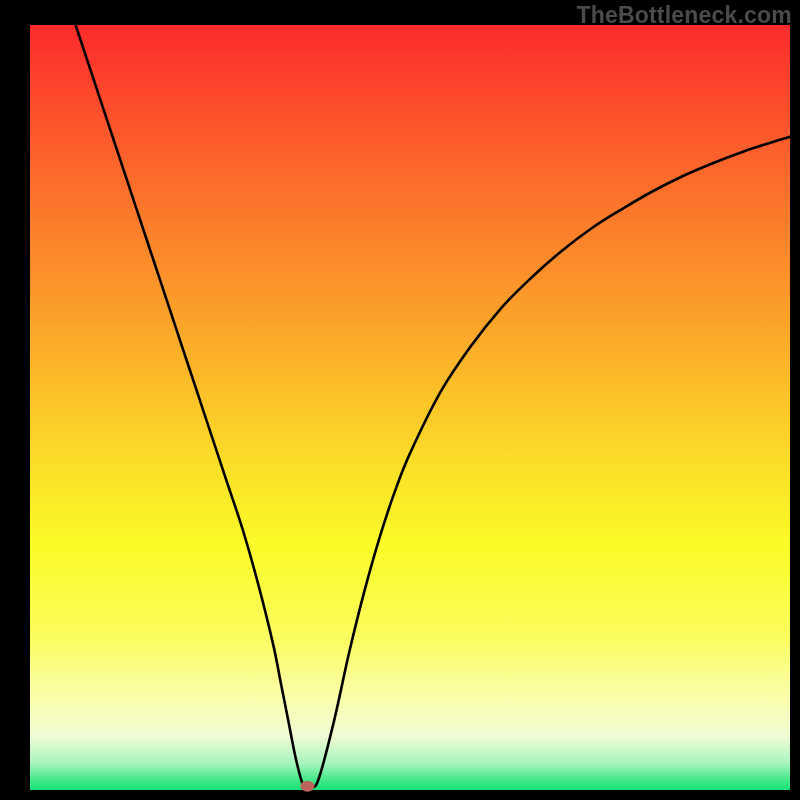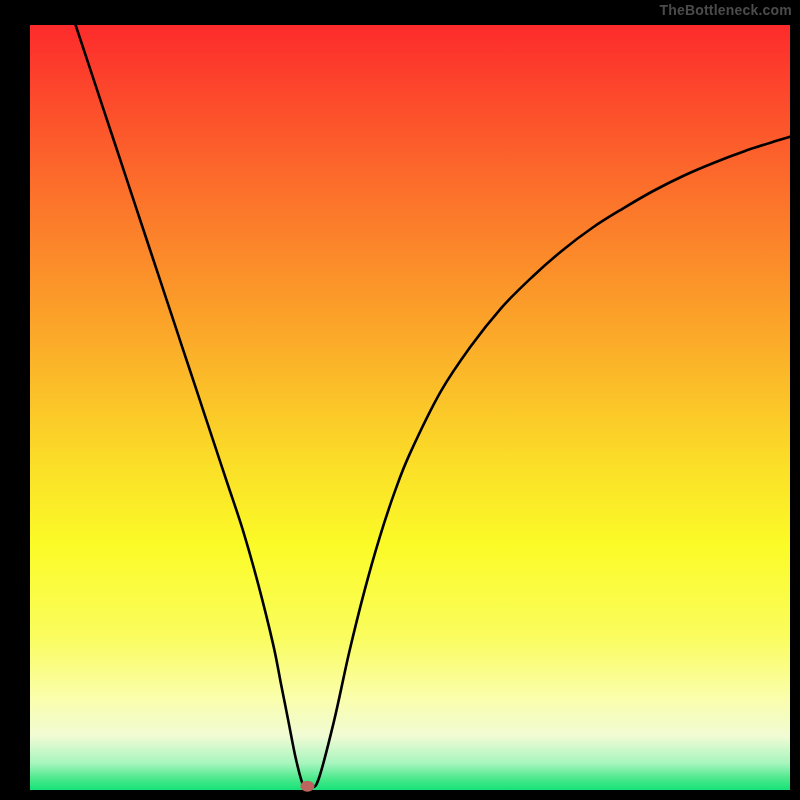--- a/index.html
+++ b/index.html
@@ -15,21 +15,21 @@
     position: relative;
     width: 800px;
     height: 800px;
     box-sizing: border-box;
   }
   .watermark {
     position: absolute;
     top: 2px;
     right: 8px;
     color: #4b4b4b;
-    font-size: 14px;
+    font-size: 23px;
     font-weight: 600;
     letter-spacing: 0.2px;
     z-index: 30;
   }
   svg {
     position: absolute;
     top: 0;
     left: 0;
   }
 </style>

